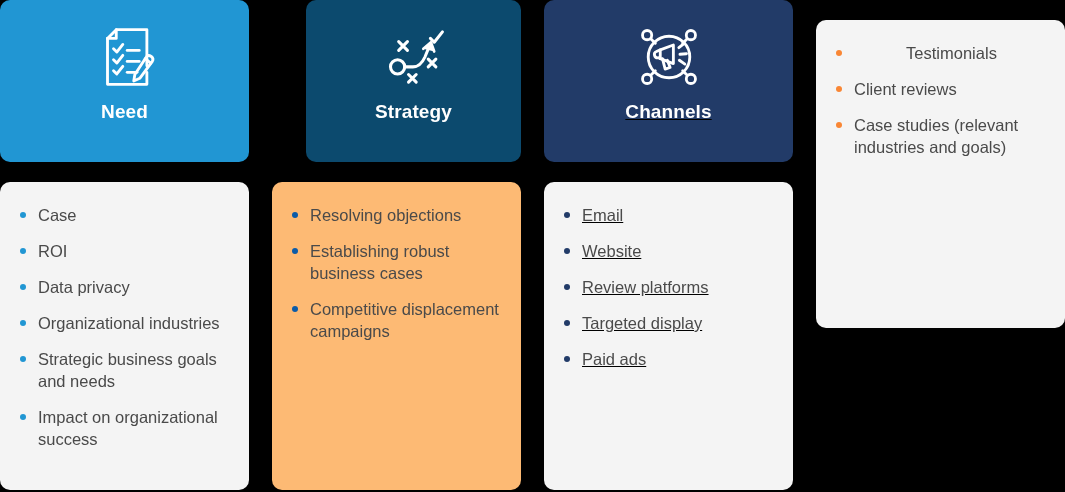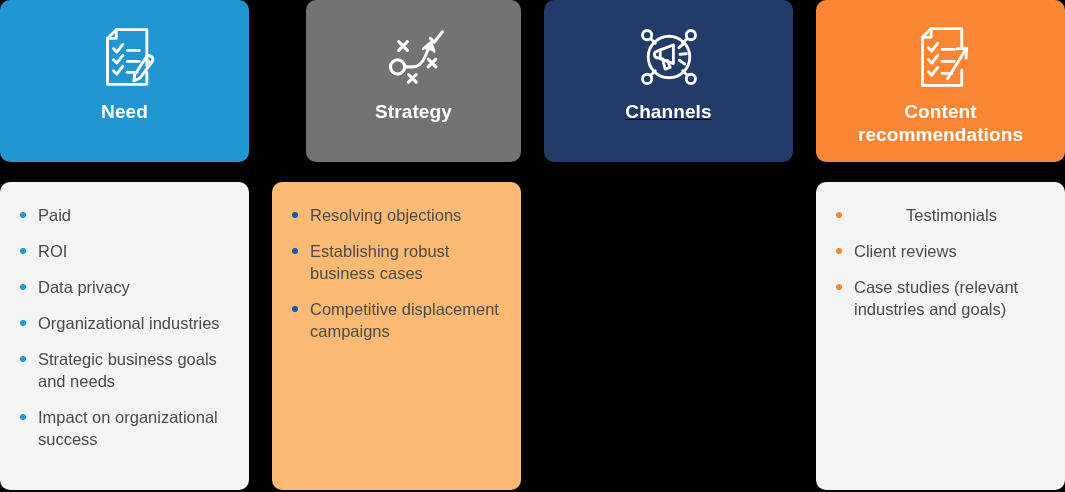--- a/index.html
+++ b/index.html
@@ -118,31 +118,31 @@
       <path d="M21.5 44.5 l3 3 l5.5 -7"></path>
       <path d="M34 46 L43 46"></path>
       <path d="M41 48 L40 54 L45.5 51.5 L57 36 Q58.5 33.5 56 31.5 Q53 29.5 51.5 32 Z"></path>
       <path d="M50.5 33.5 L55.5 37.5"></path>
     </svg>
         </div>
         <div class="head-title">Need</div>
       </div>
       <div class="list-card" style="background: rgb(244, 244, 244);">
         <ul class="bullets">
-          <li style="color: rgb(74, 74, 74);"><span class="dot" style="background: rgb(33, 150, 211);"></span><span>Paid</span></li>
+          <li style="color: rgb(74, 74, 74);"><span class="dot" style="background: rgb(33, 150, 211);"></span><span>Case</span></li>
           <li style="color: rgb(74, 74, 74);"><span class="dot" style="background: rgb(33, 150, 211);"></span><span>ROI</span></li>
           <li style="color: rgb(74, 74, 74);"><span class="dot" style="background: rgb(33, 150, 211);"></span><span>Data privacy</span></li>
           <li style="color: rgb(74, 74, 74);"><span class="dot" style="background: rgb(33, 150, 211);"></span><span>Organizational industries</span></li>
           <li style="color: rgb(74, 74, 74);"><span class="dot" style="background: rgb(33, 150, 211);"></span><span>Strategic business goals and needs</span></li>
           <li style="color: rgb(74, 74, 74);"><span class="dot" style="background: rgb(33, 150, 211);"></span><span>Impact on organizational success</span></li>
         </ul>
       </div>
     </div>
     <div class="column" style="left: 272px; width: 249px;">
-      <div class="head-card" style="background: #737373; margin-left: 34px;">
+      <div class="head-card" style="background: #0c4a6e; margin-left: 34px;">
         <div class="head-icon">
     <svg viewBox="0 0 64 64" fill="none" stroke="#ffffff" stroke-width="2.8" stroke-linecap="round" stroke-linejoin="round">
       <circle cx="17" cy="41" r="6.5"></circle>
       <path d="M23.5 41 L31 41 Q38 41 42 32 L46.5 21"></path>
       <path d="M40.5 24.5 L47.5 18.5 L50.5 27" fill="#ffffff" stroke="#ffffff" stroke-width="2.4"></path>
       <path d="M18 18 L26 26 M26 18 L18 26"></path>
       <path d="M45 34 L52 41 M52 34 L45 41"></path>
       <path d="M27 48 L34 55 M34 48 L27 55"></path>
       <path d="M47 15 l3.5 3.5 L58 9"></path>
     </svg>
@@ -173,40 +173,31 @@
       <path d="M36 21 L36 38 L24 33.5 L24 25.5 Z"></path>
       <path d="M24 25.5 L20.5 27 Q18 28 18.8 30.6 Q19.6 33.2 22.3 32.7 L24 33.5"></path>
       <path d="M26 33.5 L28.5 43 L33 41.5 L30.5 35"></path>
       <path d="M41 23.5 L46 19.5"></path>
       <path d="M42 29.5 L48 29"></path>
       <path d="M41.5 35 L46.5 38.5"></path>
     </svg>
         </div>
         <div class="head-title">Channels</div>
       </div>
+      <div class="list-card" style="background: rgb(244, 244, 244);">
+        <ul class="bullets">
+          <li style="color: rgb(74, 74, 74);"><span class="dot" style="background: rgb(34, 59, 104);"></span><span>Email</span></li>
+          <li style="color: rgb(74, 74, 74);"><span class="dot" style="background: rgb(34, 59, 104);"></span><span>Website</span></li>
+          <li style="color: rgb(74, 74, 74);"><span class="dot" style="background: rgb(34, 59, 104);"></span><span>Review platforms</span></li>
+          <li style="color: rgb(74, 74, 74);"><span class="dot" style="background: rgb(34, 59, 104);"></span><span>Targeted display</span></li>
+          <li style="color: rgb(74, 74, 74);"><span class="dot" style="background: rgb(34, 59, 104);"></span><span>Paid ads</span></li>
+        </ul>
+      </div>
     </div>
     <div class="column" style="left: 816px; width: 249px;">
-      <div class="head-card" style="background: rgb(249, 134, 52);">
-        <div class="head-icon">
-    <svg viewBox="0 0 64 64" fill="none" stroke="#ffffff" stroke-width="2.6" stroke-linecap="round" stroke-linejoin="round">
-      <path d="M15 14 L23 6 L51 6 L51 22"></path>
-      <path d="M15 14 L15 58 L51 58 L51 44"></path>
-      <path d="M23 6 L23 14 L15 14"></path>
-      <path d="M20.5 23.5 l3 3 l5.5 -7"></path>
-      <path d="M33 25 L44 25"></path>
-      <path d="M20.5 34.5 l3 3 l5.5 -7"></path>
-      <path d="M33 36 L44 36"></path>
-      <path d="M20.5 45.5 l3 3 l5.5 -7"></path>
-      <path d="M33 47 L42 47"></path>
-      <path d="M38 52 L54 26"></path>
-      <path d="M46.5 24.5 L55.5 24 L55 33" stroke-width="2.6"></path>
-    </svg>
-        </div>
-        <div class="head-title">Content recommendations</div>
-      </div>
       <div class="list-card" style="background: rgb(244, 244, 244);">
         <ul class="bullets">
           <li style="color: rgb(74, 74, 74); text-align: center;"><span class="dot" style="background: rgb(249, 134, 52);"></span><span>Testimonials</span></li>
           <li style="color: rgb(74, 74, 74);"><span class="dot" style="background: rgb(249, 134, 52);"></span><span>Client reviews</span></li>
           <li style="color: rgb(74, 74, 74);"><span class="dot" style="background: rgb(249, 134, 52);"></span><span>Case studies (relevant industries and goals)</span></li>
         </ul>
       </div>
     </div>
   </div>
 

